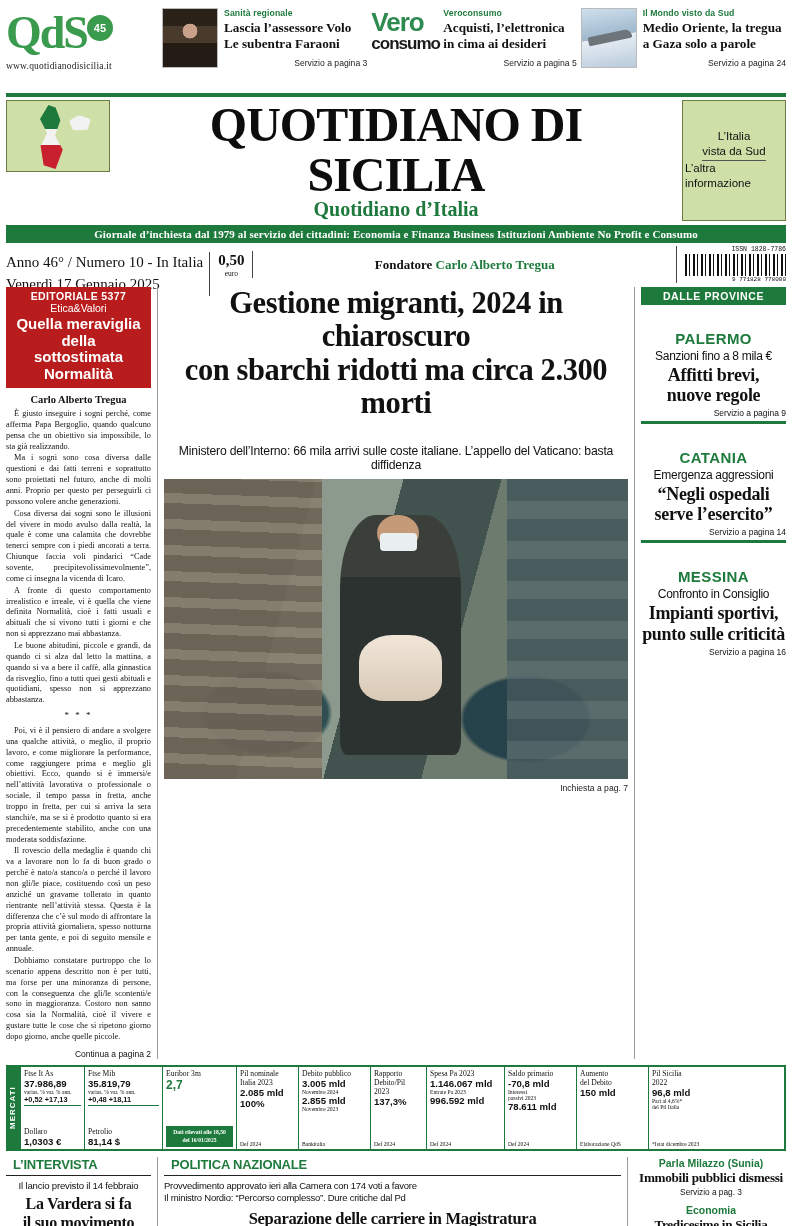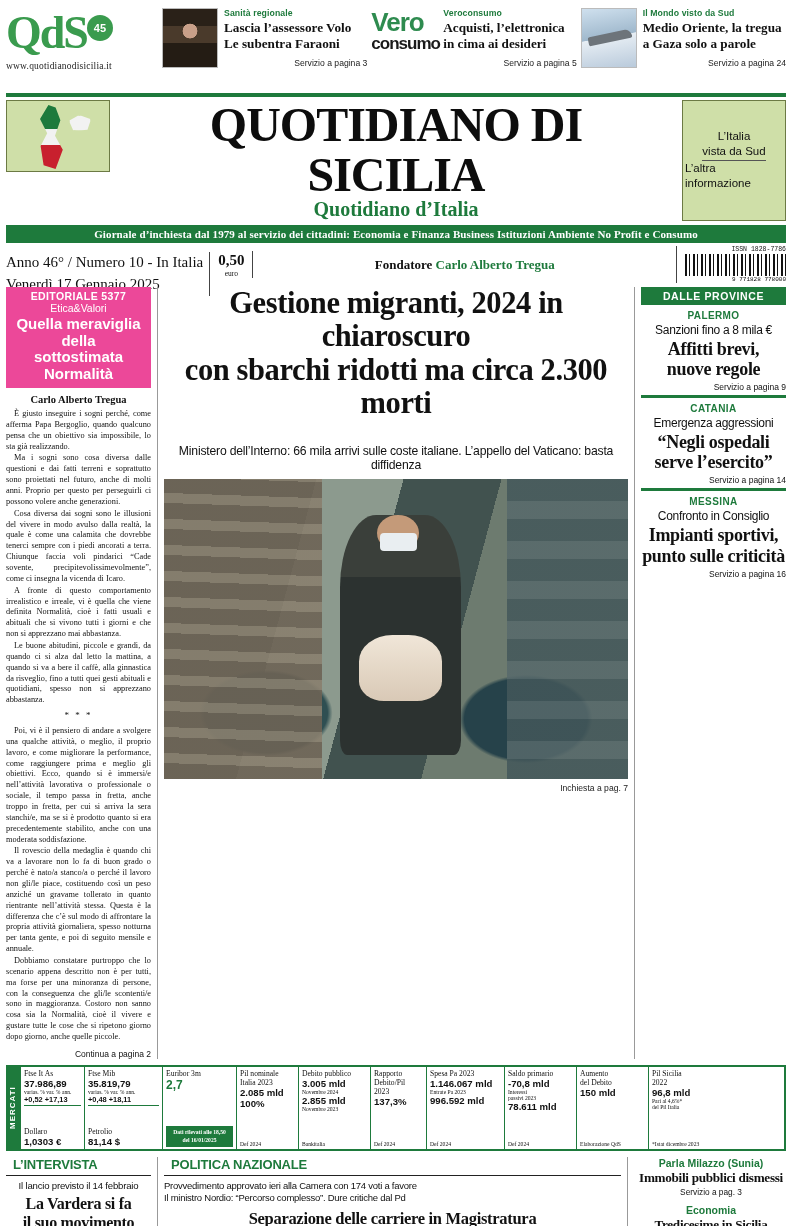--- a/index.html
+++ b/index.html
@@ -87,21 +87,21 @@
              margin-top:1px; }
   .bc-num { font-family:"Liberation Mono", monospace; font-size:6px; }
 
   
   .main { display:flex; gap:6px; margin-top:5px; }
   .col-left { width:152px; flex:none; border-right:1px solid #999; padding-right:6px; }
   .col-center { flex:1; min-width:0; }
   .col-right { width:152px; flex:none; border-left:1px solid #999; padding-left:6px; }
 
   
-  .edit-head { background:#ec4899; color:#fff; text-align:center; padding:3px 0 5px; }
+  .edit-head { background:#b91c1c; color:#fff; text-align:center; padding:3px 0 5px; }
   .edit-head .l1 { font-size:10.5px; font-weight:bold; letter-spacing:.4px; }
   .edit-head .l2 { font-size:10.5px; }
   .edit-head .l3 { font-family:Liberation Sans, sans-serif; font-weight:bold;
                    font-size:15px; line-height:1.12; margin-top:2px; }
   .author { text-align:center; font-family:"Liberation Serif", serif; font-weight:bold;
             font-size:10.5px; margin:6px 0 4px; }
   .edit-body { font-family:"Liberation Serif", serif; font-size:8.3px; line-height:1.31;
                text-align:justify; color:#111; }
   .edit-body p { text-indent:8px; margin-bottom:1px; }
   .stars { text-align:center; letter-spacing:2px; margin:4px 0; font-size:9px; }
@@ -135,21 +135,21 @@
      background:#e9eef1; border-radius:4px; }
   .photo .baby { position:absolute; left:42%; top:52%; width:18%; height:22%;
      background:linear-gradient(#f0e6d8,#d9c9b6); border-radius:40% 40% 30% 30%; }
   .cap { font-size:8.6px; text-align:right; margin-top:4px; color:#222; }
 
   
   .dp-head { background:#1e7a3c; color:#fff; text-align:center; font-weight:bold;
              font-size:10.5px; padding:3px 0; letter-spacing:.6px; }
   .dp-item { padding:5px 0 3px; text-align:center; }
   .dp-item + .dp-item { border-top:3px solid #1e7a3c; }
-  .dp-city { color:#1e7a3c; font-weight:bold; font-size:10px; letter-spacing:.4px; }
+  .dp-city { color:#1e7a3c; font-weight:bold; font-size:15px; letter-spacing:.4px;margin-top:20px; }
   .dp-occ { font-size:12px; margin-top:2px; letter-spacing:-.3px; }
   .dp-title { font-family:"Liberation Serif", serif; font-weight:bold; font-size:18px;
               line-height:1.12; margin-top:2px; letter-spacing:-.3px; }
   .dp-ref { font-size:8.5px; text-align:right; margin-top:3px; }
 
   
   .mercati { margin-top:6px; border:2px solid #1e7a3c; display:flex; height:86px; }
   .mercati .tag { width:13px; background:#1e7a3c; color:#fff; font-size:8px; font-weight:bold;
       writing-mode:vertical-rl; transform:rotate(180deg); text-align:center;
       letter-spacing:1px; padding:4px 0; flex:none; }

